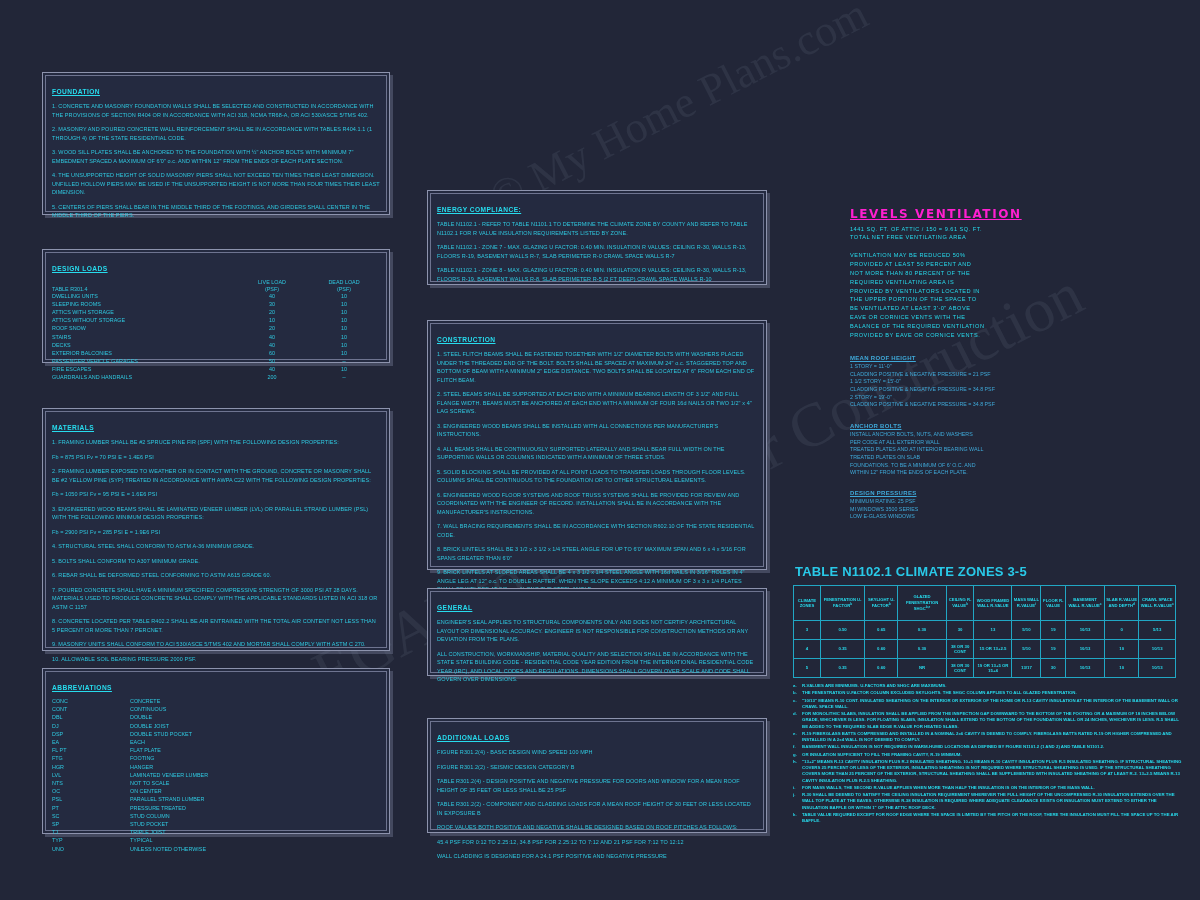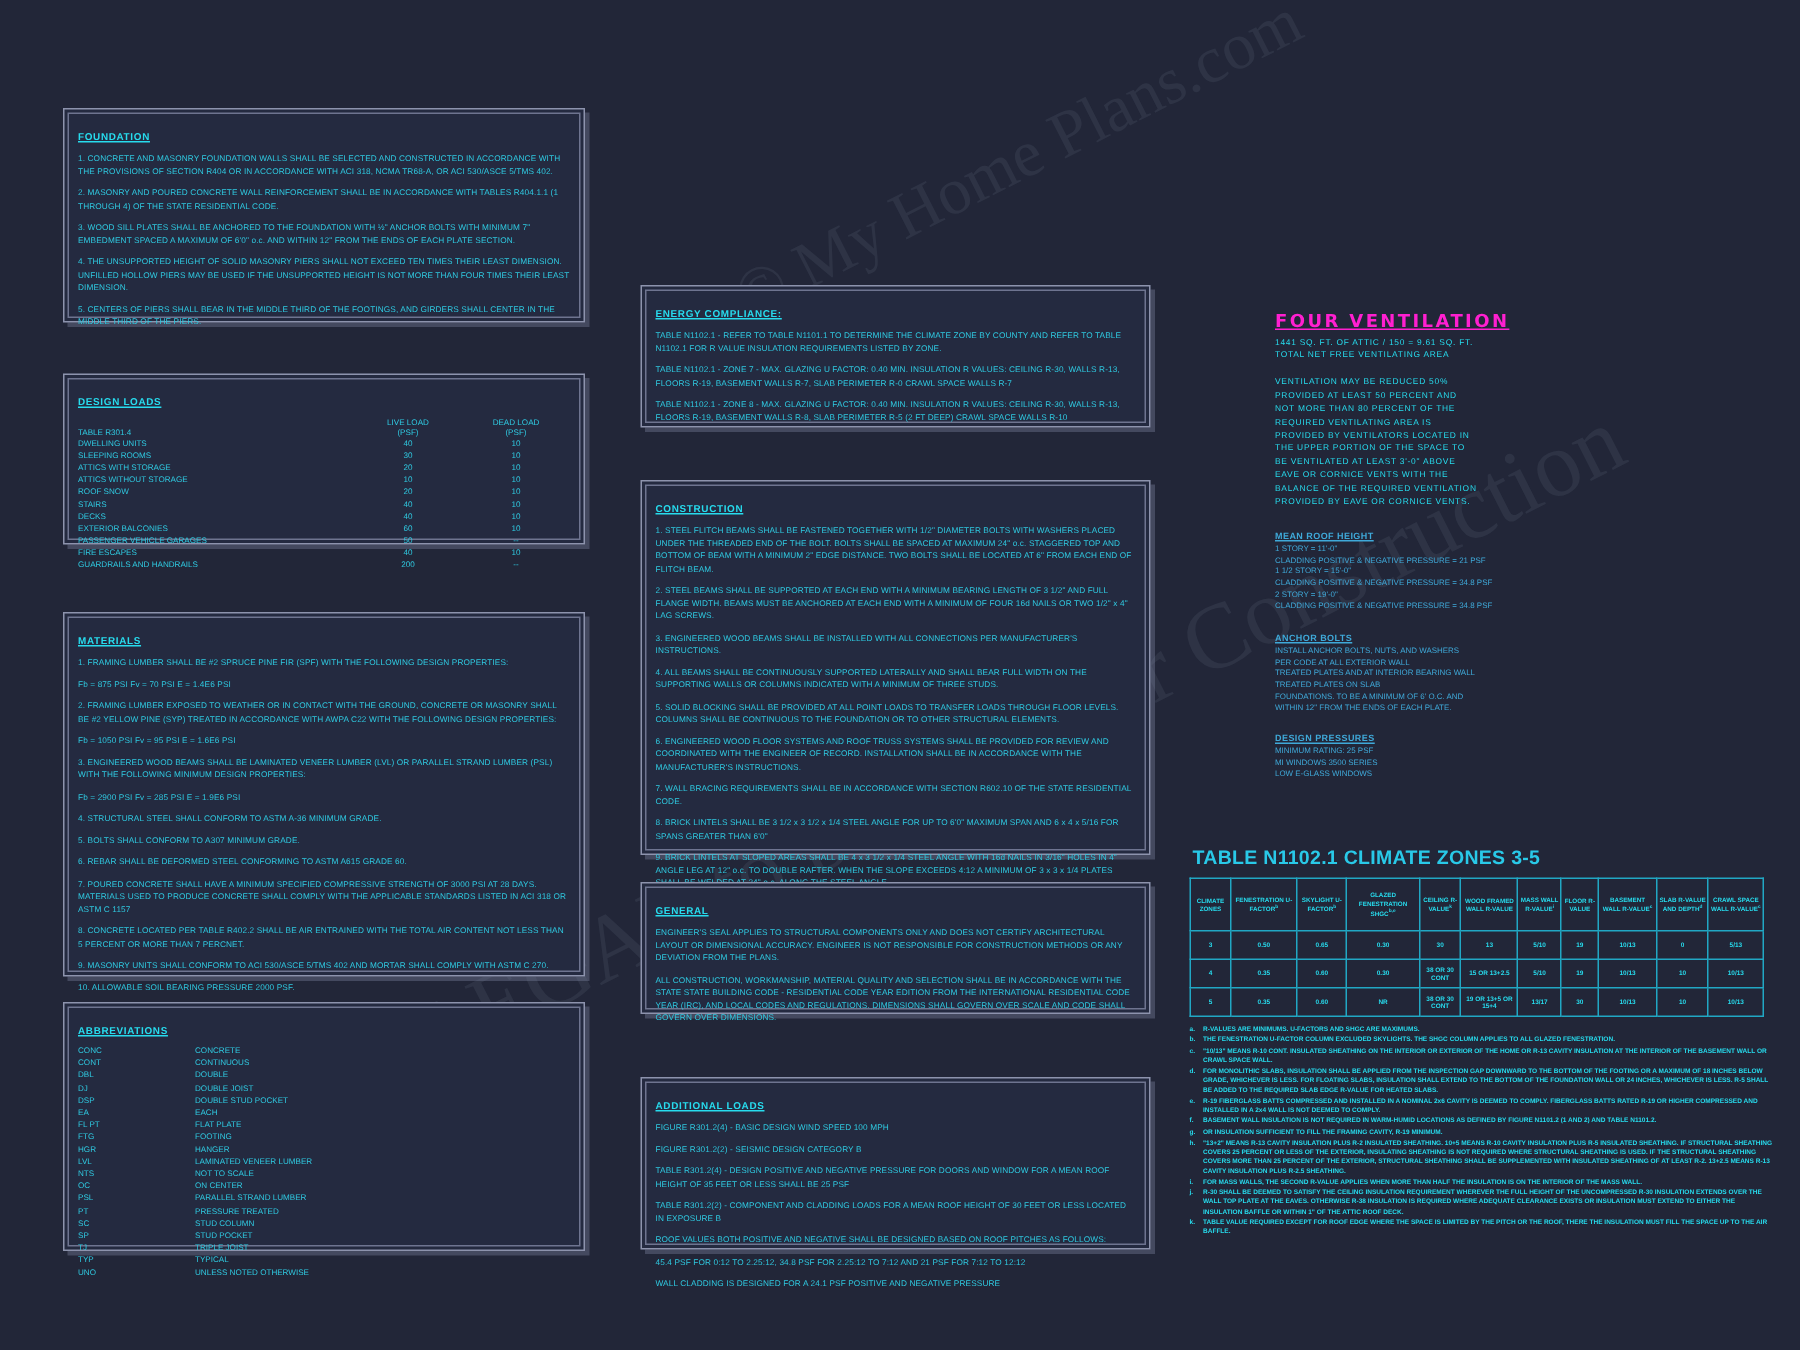--- a/index.html
+++ b/index.html
@@ -345,21 +345,21 @@
           <p class="n">TABLE R301.2(4) - DESIGN POSITIVE AND NEGATIVE PRESSURE FOR DOORS AND WINDOW FOR A MEAN ROOF HEIGHT OF 35 FEET OR LESS SHALL BE 25 PSF</p>
           <p class="n">TABLE R301.2(2) - COMPONENT AND CLADDING LOADS FOR A MEAN ROOF HEIGHT OF 30 FEET OR LESS LOCATED IN EXPOSURE B</p>
           <p class="n">ROOF VALUES BOTH POSITIVE AND NEGATIVE SHALL BE DESIGNED BASED ON ROOF PITCHES AS FOLLOWS:</p>
           <p class="n">45.4 PSF FOR 0:12 TO 2.25:12, 34.8 PSF FOR 2.25:12 TO 7:12 AND 21 PSF FOR 7:12 TO 12:12</p>
           <p class="n">WALL CLADDING IS DESIGNED FOR A 24.1 PSF POSITIVE AND NEGATIVE PRESSURE</p>
         </div>
     </div>
   </div>
 
   <div style="position:absolute;left:850px;top:207px;width:300px;">
-    <div class="av-title">FOUR VENTILATION</div>
+    <div class="av-title">LEVELS VENTILATION</div>
     <div class="av-sub" id="av-calc">
         <div>1441  SQ. FT. OF ATTIC / 150 =  9.61  SQ. FT.</div>
         <div>TOTAL NET FREE VENTILATING AREA</div>
       </div>
     <div class="av-body" id="av-body">
         <div>VENTILATION MAY BE REDUCED 50%</div>
         <div>PROVIDED AT LEAST 50 PERCENT AND</div>
         <div>NOT MORE THAN 80 PERCENT OF THE</div>
         <div>REQUIRED VENTILATING AREA IS</div>
         <div>PROVIDED BY VENTILATORS LOCATED IN</div>

